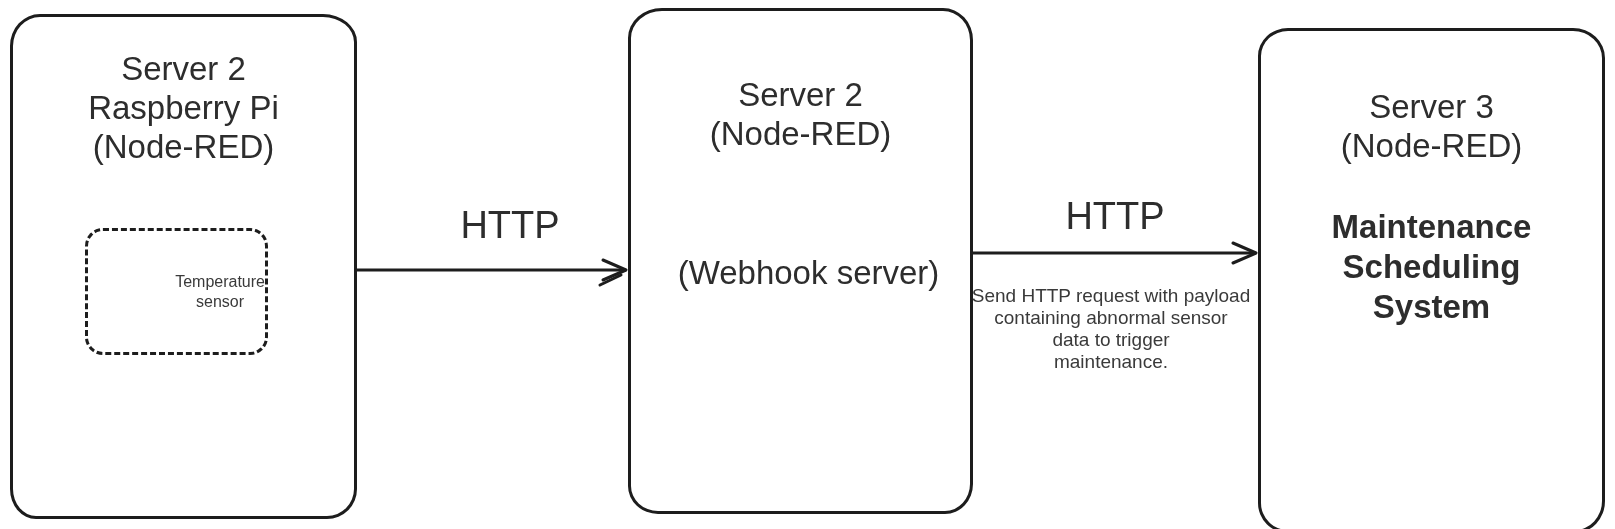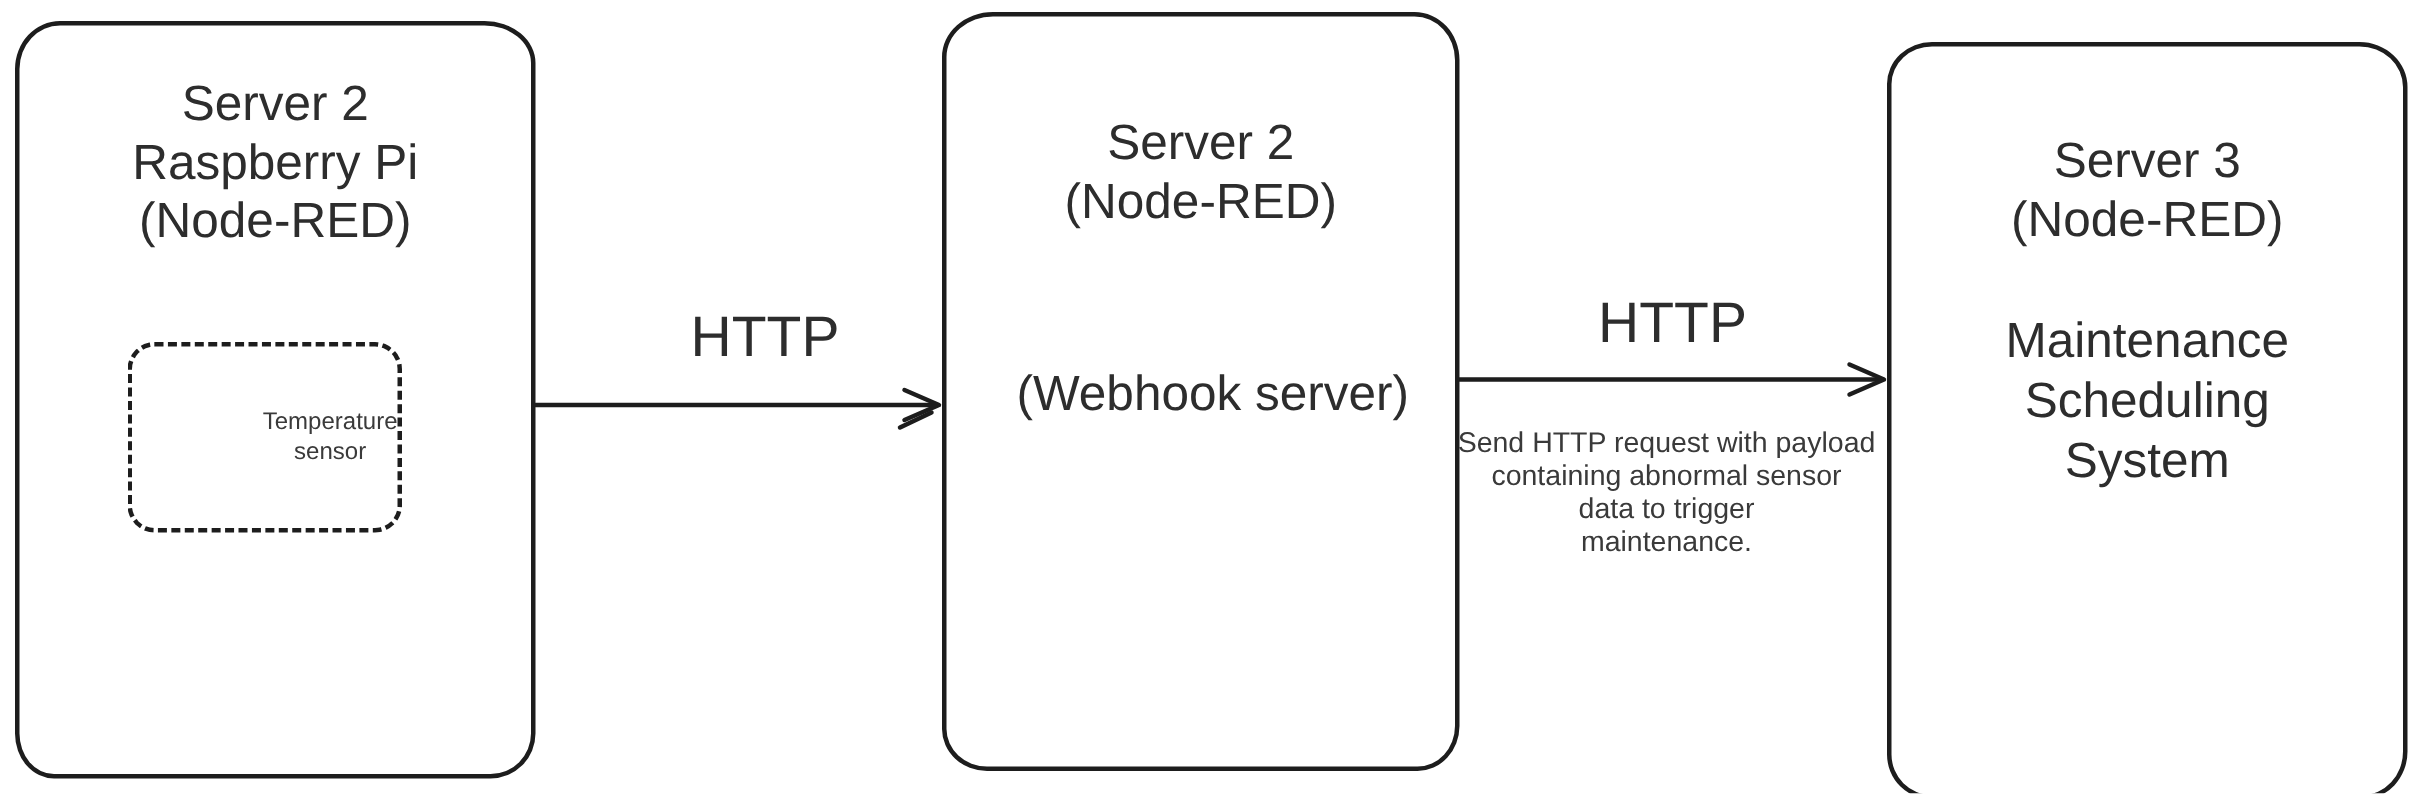--- a/index.html
+++ b/index.html
@@ -44,22 +44,22 @@
 
   .node-subtitle {
     position: absolute;
     left: 0; right: 0;
     text-align: center;
     color: var(--text);
     font-size: 33px;
     line-height: 40px;
     white-space: pre-line;
   }
-  .node-middle .node-subtitle { top: 231px; margin-left: 16px; }
-  .node-right  .node-subtitle { top: 176px; }
+  .node-middle .node-subtitle { top: 242px; margin-left: 16px; }
+  .node-right  .node-subtitle { top: 176px; font-weight: bold; }
 
   .node-note {
     position: absolute;
     left: 0; right: 0;
     top: 388px;
     text-align: center;
     color: var(--muted_text);
     font-size: 20px;
     line-height: 22px;
     white-space: pre-line;

